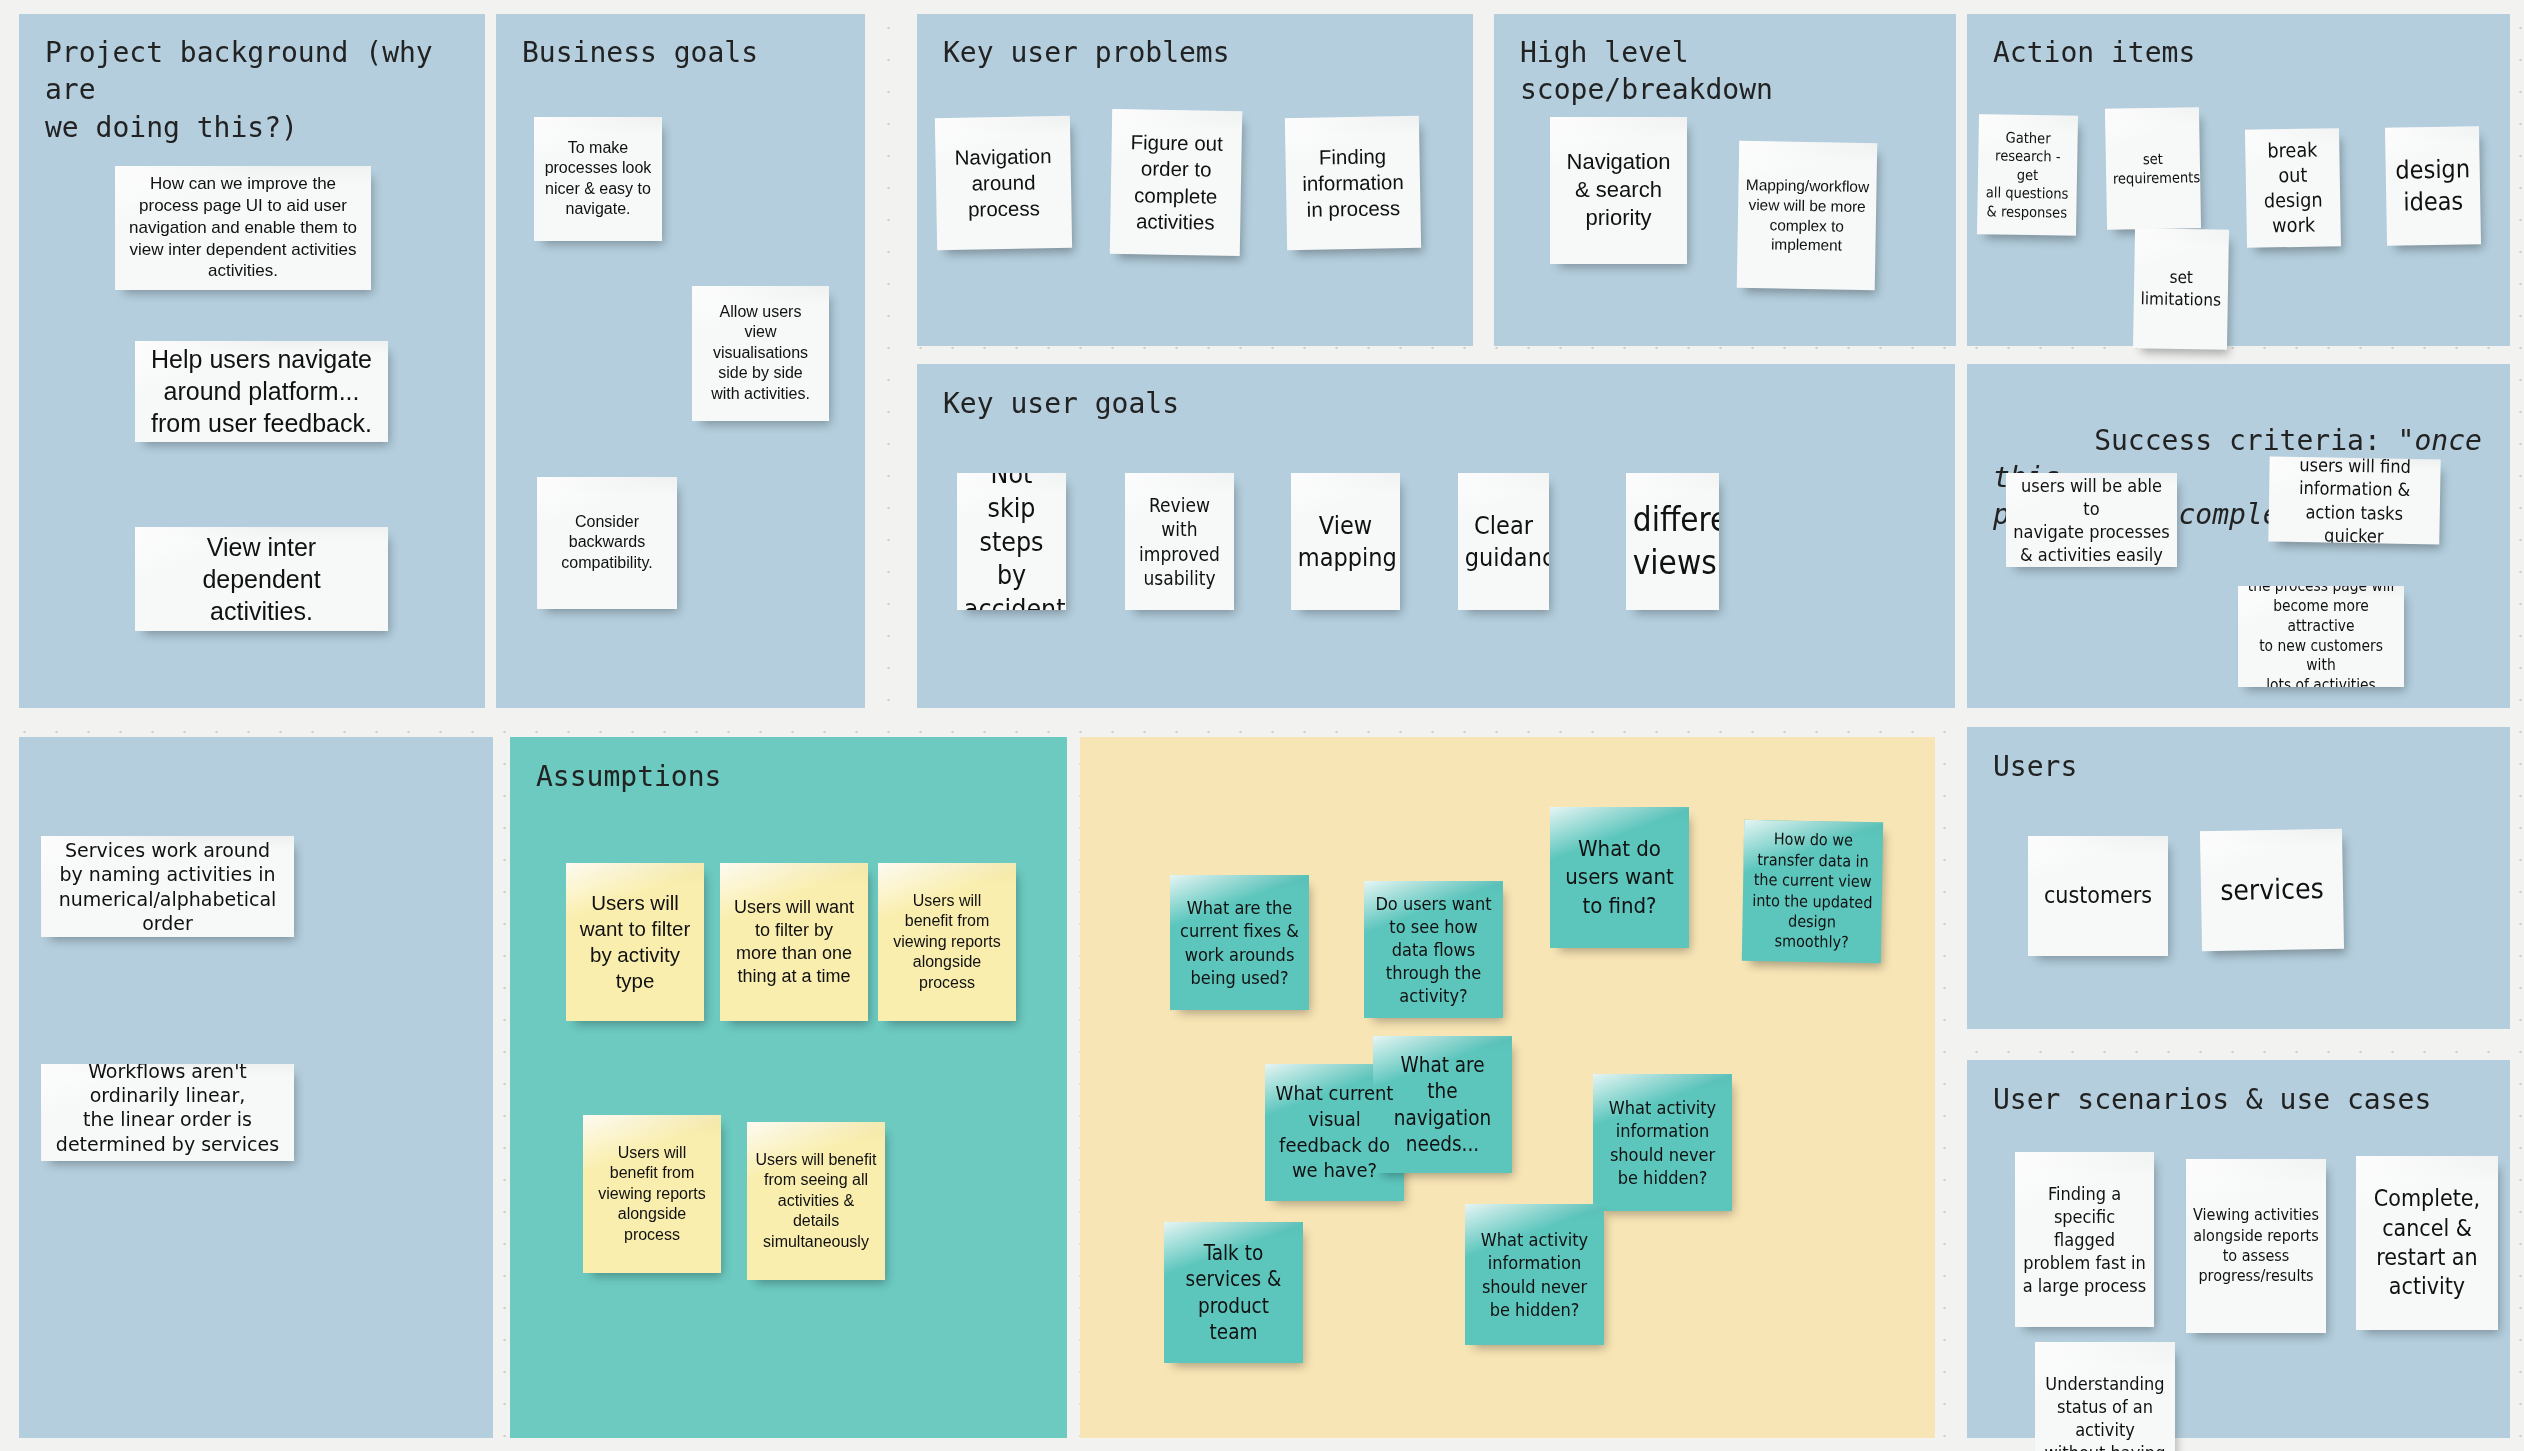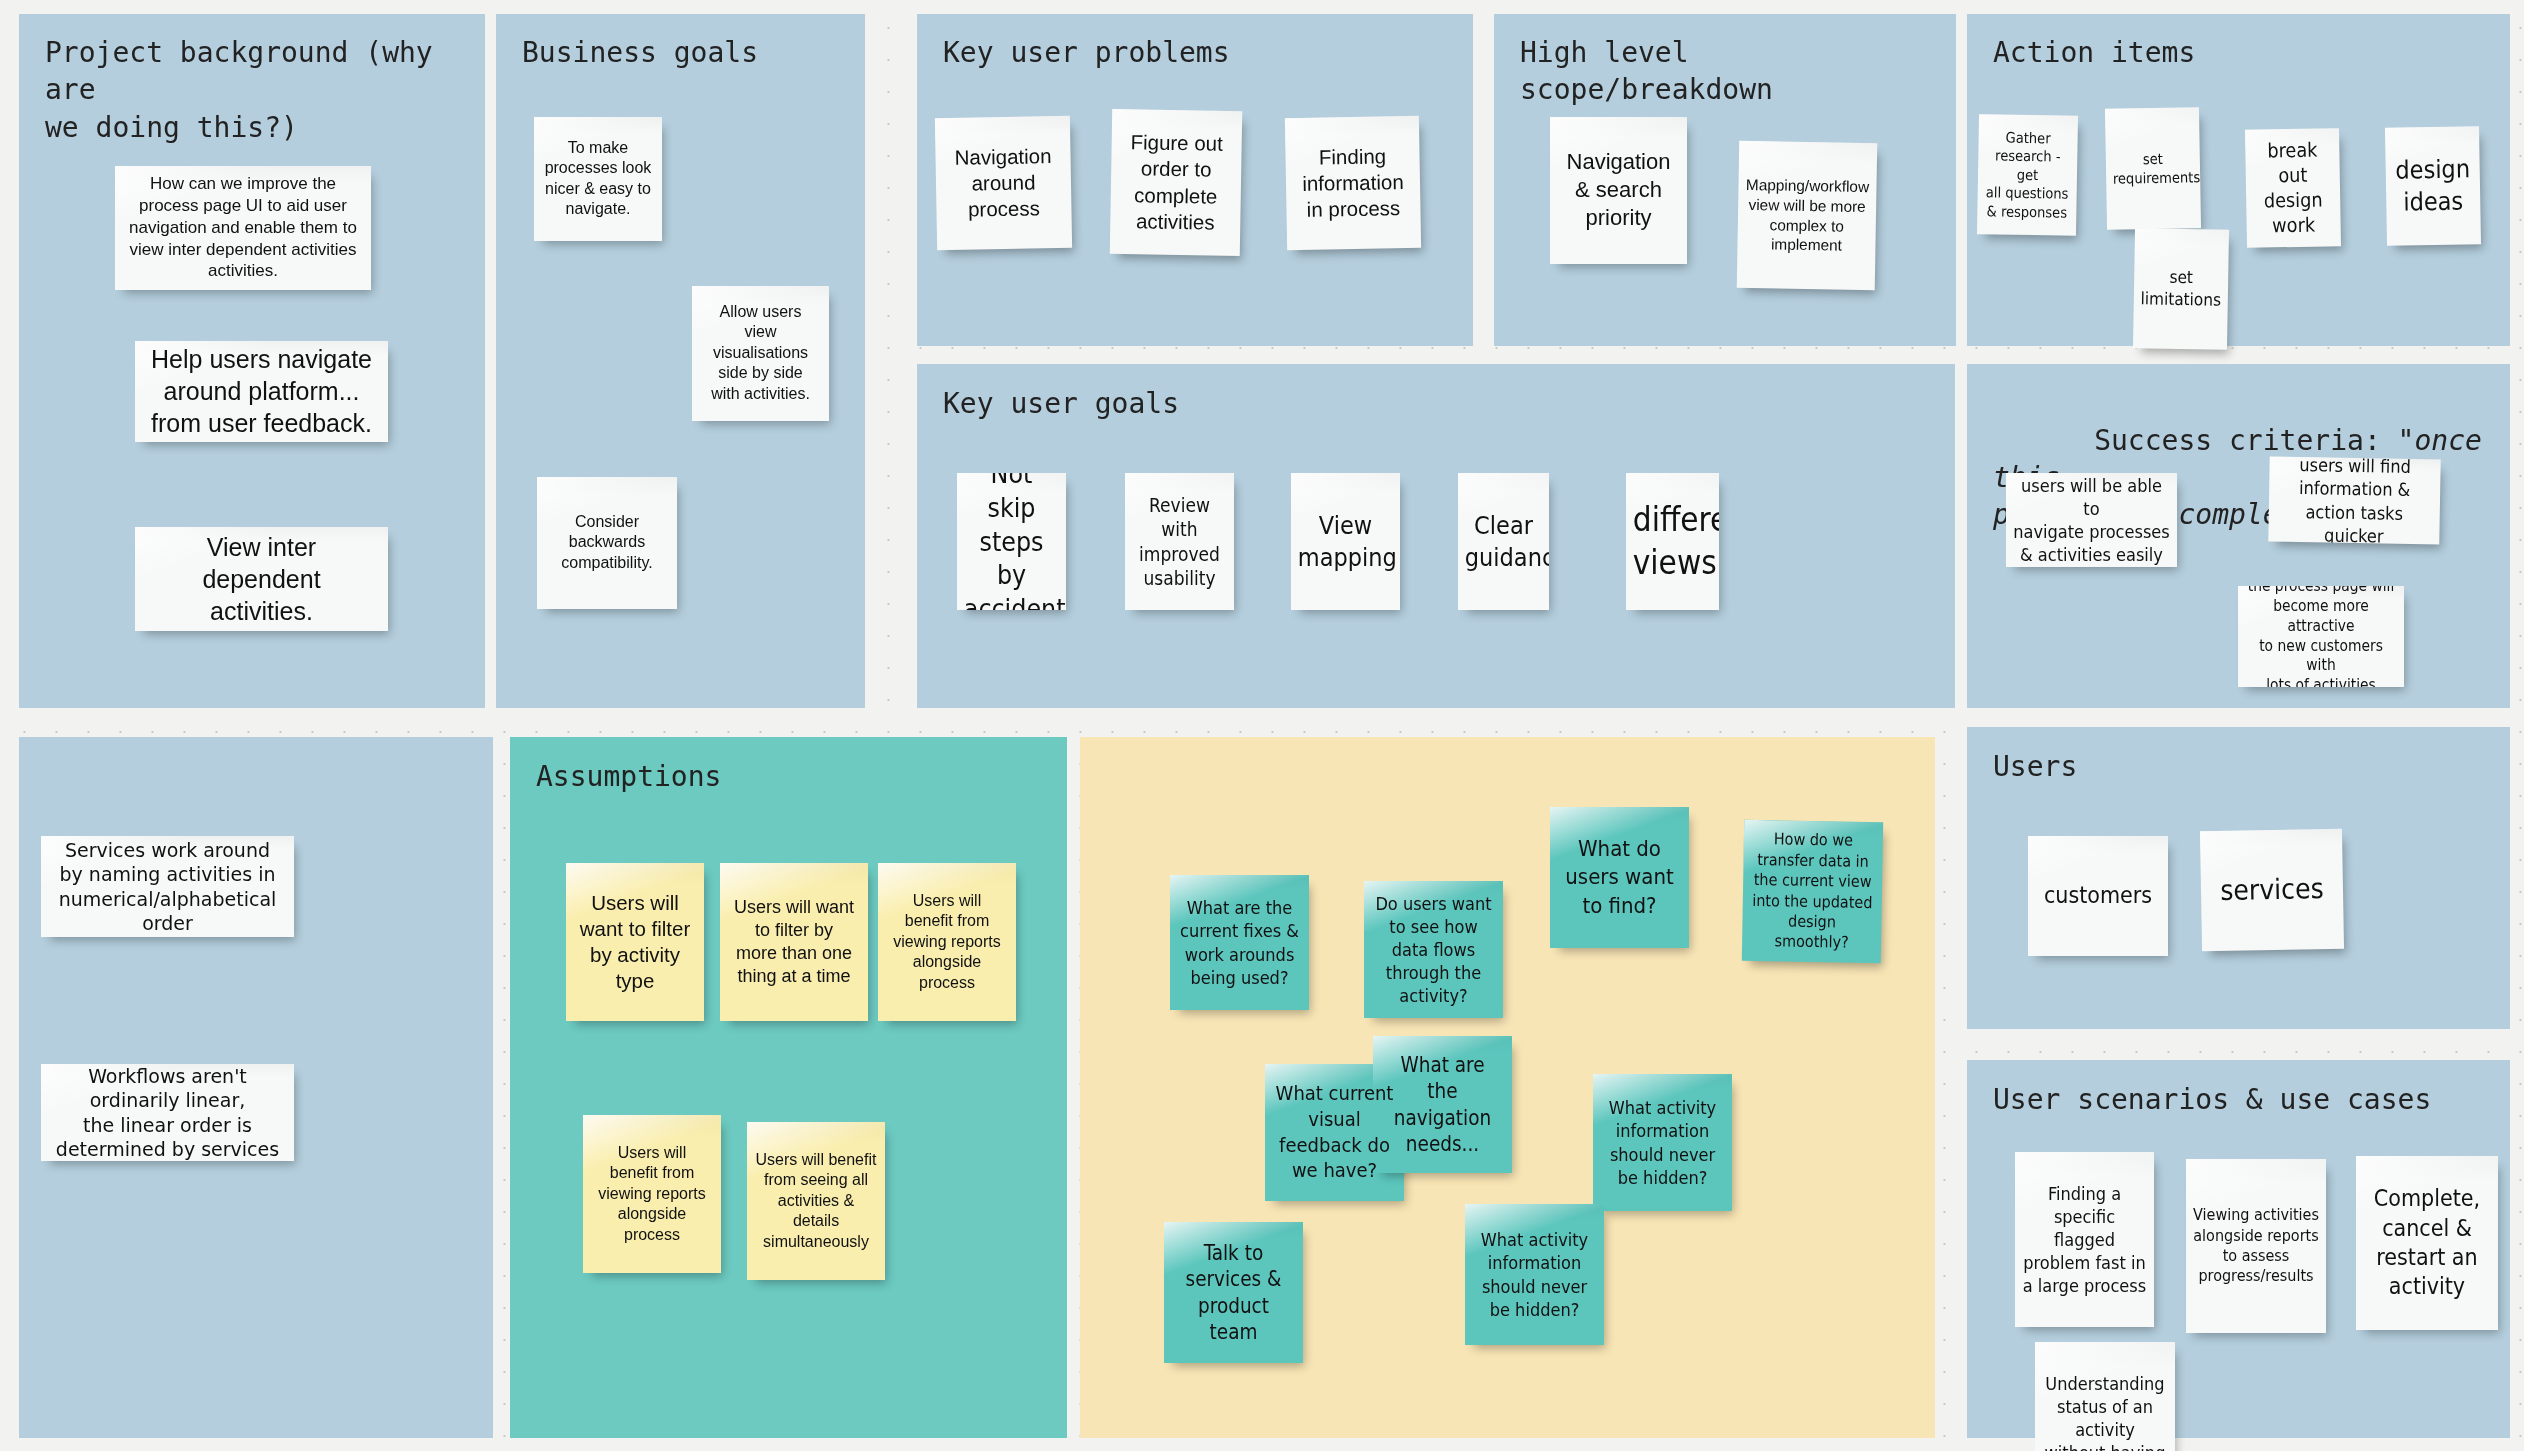--- a/index.html
+++ b/index.html
@@ -249,21 +249,21 @@
   </div>
 
   <div class="panel" style="left:19px;top:737px;width:474px;height:701px;">
 
     <div class="note f-geo" style="left:22px;top:99px;width:253px;height:101px;font-size:19px;">
       <span>Services work around
 by naming activities in
 numerical/alphabetical
 order</span>
     </div>
-    <div class="note f-geo" style="left:22px;top:327px;width:253px;height:97px;font-size:19px;">
+    <div class="note f-geo" style="left:22px;top:327px;width:253px;height:97px;font-size:19px;align-items:flex-end;">
       <span>Workflows aren't
 ordinarily linear,
 the linear order is
 determined by services</span>
     </div>
   </div>
 
   <div class="panel teal" style="left:510px;top:737px;width:557px;height:701px;">
     <div class="panel-title">Assumptions</div>
 

